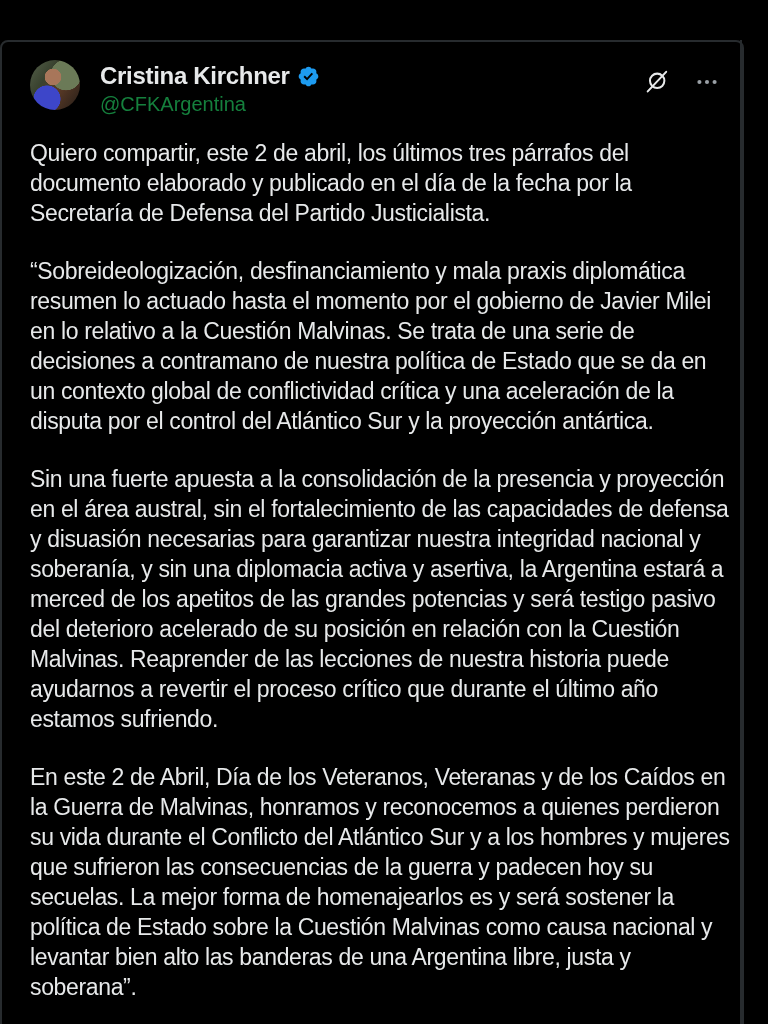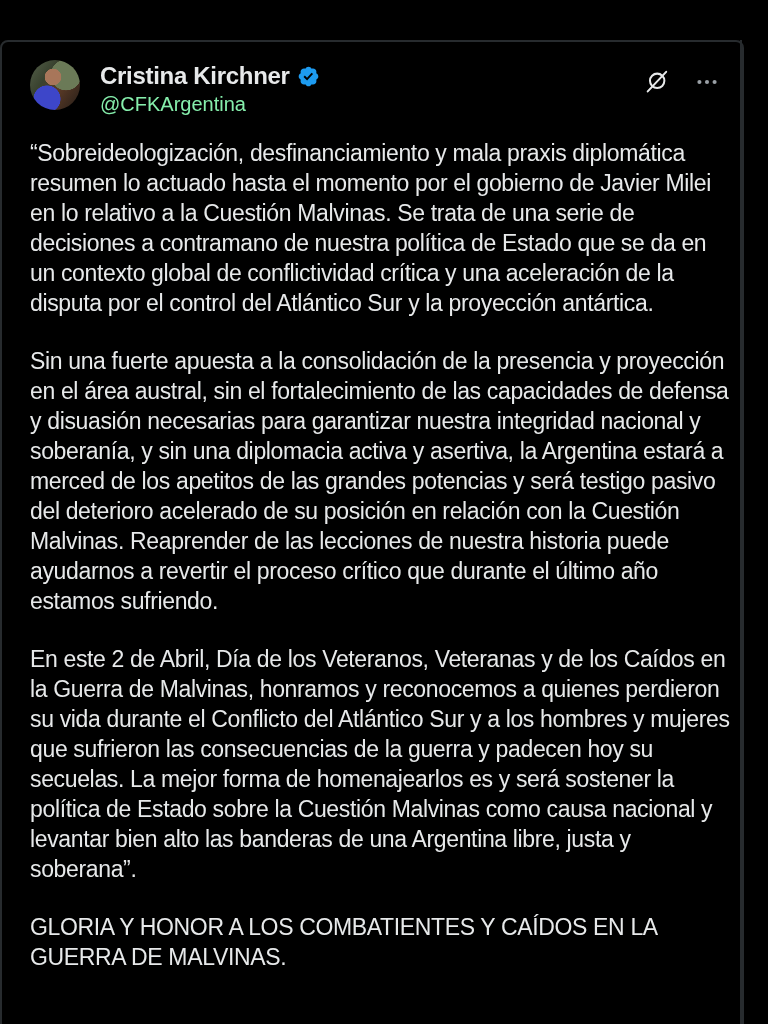--- a/index.html
+++ b/index.html
@@ -30,21 +30,21 @@
       radial-gradient(circle at 72% 30%, #6b7a57 0 30%, rgba(0,0,0,0) 31%),
       linear-gradient(125deg, #55604a 0%, #39422f 32%, #5a3a26 58%, #241d18 100%);
   }
   .author-block { margin-left:20px; padding-top:3px; }
   .name-row { display:flex; align-items:center; }
   .author-name {
     color:#e7e9ea; font-size:24px; font-weight:700; letter-spacing:-0.3px;
     cursor:pointer; line-height:1.1;
   }
   .verified { margin-left:7px; display:inline-flex; }
-  .author-handle { color:#86efac; font-size:20px; margin-top:4px; cursor:pointer; }
+  .author-handle { color:#15803d; font-size:20px; margin-top:4px; cursor:pointer; }
   .header-actions {
     margin-left:auto; display:flex; align-items:center; gap:24px;
     padding:8px 16px 0 0;
   }
   .icon-btn { background:none; border:none; cursor:pointer; display:inline-flex; padding:0; }
   
   .tweet-body { margin-top:22px; }
   .tweet-body p {
     color:#e7e9ea; font-size:23px; line-height:30px; letter-spacing:-0.35px;
     margin-bottom:28px;
@@ -85,20 +85,21 @@
           <svg width="26" height="26" viewBox="0 0 24 24" fill="#9aa0a6">
             <circle cx="5" cy="12" r="1.9"></circle>
             <circle cx="12" cy="12" r="1.9"></circle>
             <circle cx="19" cy="12" r="1.9"></circle>
           </svg>
         </button>
       </div>
     </div>
 
     <div class="tweet-body">
+      <p class="regular">Quiero compartir, este 2 de abril, los últimos tres párrafos del documento elaborado y publicado en el día de la fecha por la Secretaría de Defensa del Partido Justicialista.</p>
       <p class="italic">“Sobreideologización, desfinanciamiento y mala praxis diplomática resumen lo actuado hasta el momento por el gobierno de Javier Milei en lo relativo a la Cuestión Malvinas. Se trata de una serie de decisiones a contramano de nuestra política de Estado que se da en un contexto global de conflictividad crítica y una aceleración de la disputa por el control del Atlántico Sur y la proyección antártica.</p>
       <p class="italic">Sin una fuerte apuesta a la consolidación de la presencia y proyección en el área austral, sin el fortalecimiento de las capacidades de defensa y disuasión necesarias para garantizar nuestra integridad nacional y soberanía, y sin una diplomacia activa y asertiva, la Argentina estará a merced de los apetitos de las grandes potencias y será testigo pasivo del deterioro acelerado de su posición en relación con la Cuestión Malvinas. Reaprender de las lecciones de nuestra historia puede ayudarnos a revertir el proceso crítico que durante el último año estamos sufriendo.</p>
       <p class="italic">En este 2 de Abril, Día de los Veteranos, Veteranas y de los Caídos en la Guerra de Malvinas, honramos y reconocemos a quienes perdieron su vida durante el Conflicto del Atlántico Sur y a los hombres y mujeres que sufrieron las consecuencias de la guerra y padecen hoy su secuelas. La mejor forma de homenajearlos es y será sostener la política de Estado sobre la Cuestión Malvinas como causa nacional y levantar bien alto las banderas de una Argentina libre, justa y soberana”.</p>
       <p class="regular final">GLORIA Y HONOR A LOS COMBATIENTES Y CAÍDOS EN LA GUERRA DE MALVINAS.</p>
 
     </div>
 
   </div>
 
   <div class="column-divider"></div>

